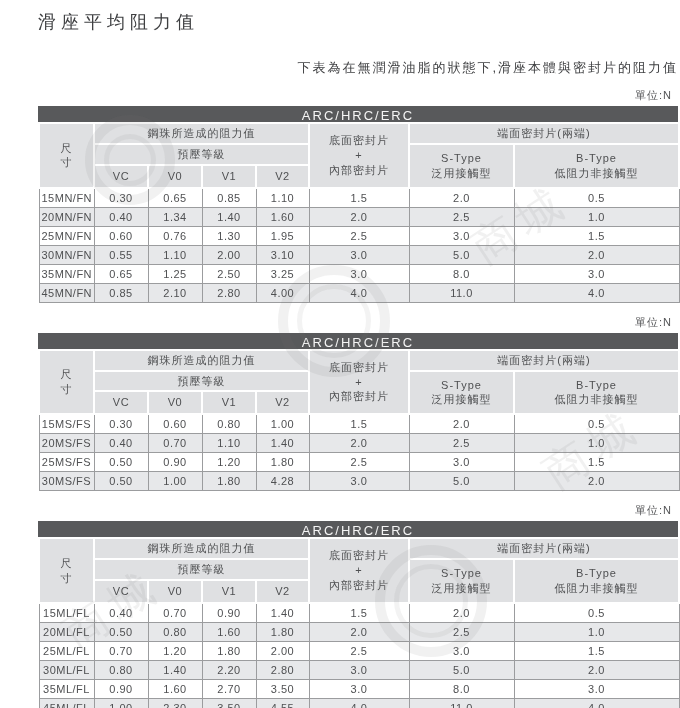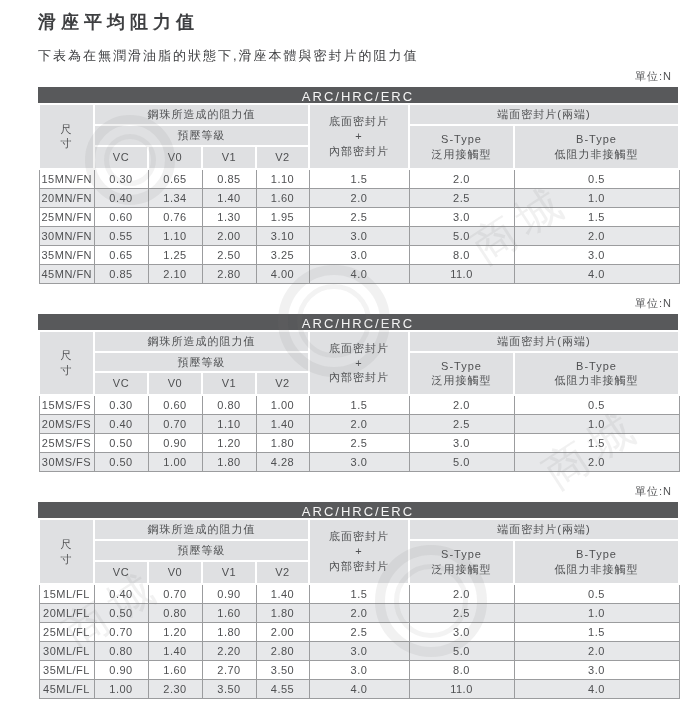--- a/index.html
+++ b/index.html
@@ -11,31 +11,31 @@
     --page-text:#3e3f41;
   }
   html,body{margin:0;padding:0;background:#ffffff;}
   body{
     width:680px;min-height:708px;position:relative;overflow:hidden;
     font-family:"Liberation Sans","DejaVu Sans",sans-serif;
     color:var(--text);
   }
   .wrap{padding:6px 2px 4px 38px;position:relative;z-index:2;}
   .page-title{
-    font-size:18px;font-weight:bold;color:var(--page-text);
-    letter-spacing:5px;margin:4px 0 13px 0;
+    font-size:18px;font-weight:normal;color:var(--page-text);
+    letter-spacing:5px;margin:4px 0 25px 0;
   }
   .page-subtitle{
     font-size:13px;font-weight:normal;color:var(--page-text);
-    letter-spacing:2px;margin:0 0 2px 0;
+    letter-spacing:2px;margin:0 0 2px 0;text-align:right;
   }
   .table-block{margin:0 0 12px 0;width:640px;}
   .unit-label{
     text-align:right;font-size:11px;letter-spacing:1px;color:#545557;
-    margin:4px 6px 3px 0;
+    margin:11px 6px 3px 0;
   }
   .title-bar{
     background:var(--title-bar-bg);color:#f5f5f5;
     height:16px;line-height:20px;text-align:center;
     font-size:13px;letter-spacing:2px;
   }
   table{
     width:640px;border-collapse:collapse;table-layout:fixed;
     font-size:11px;background:#ffffff;
   }

